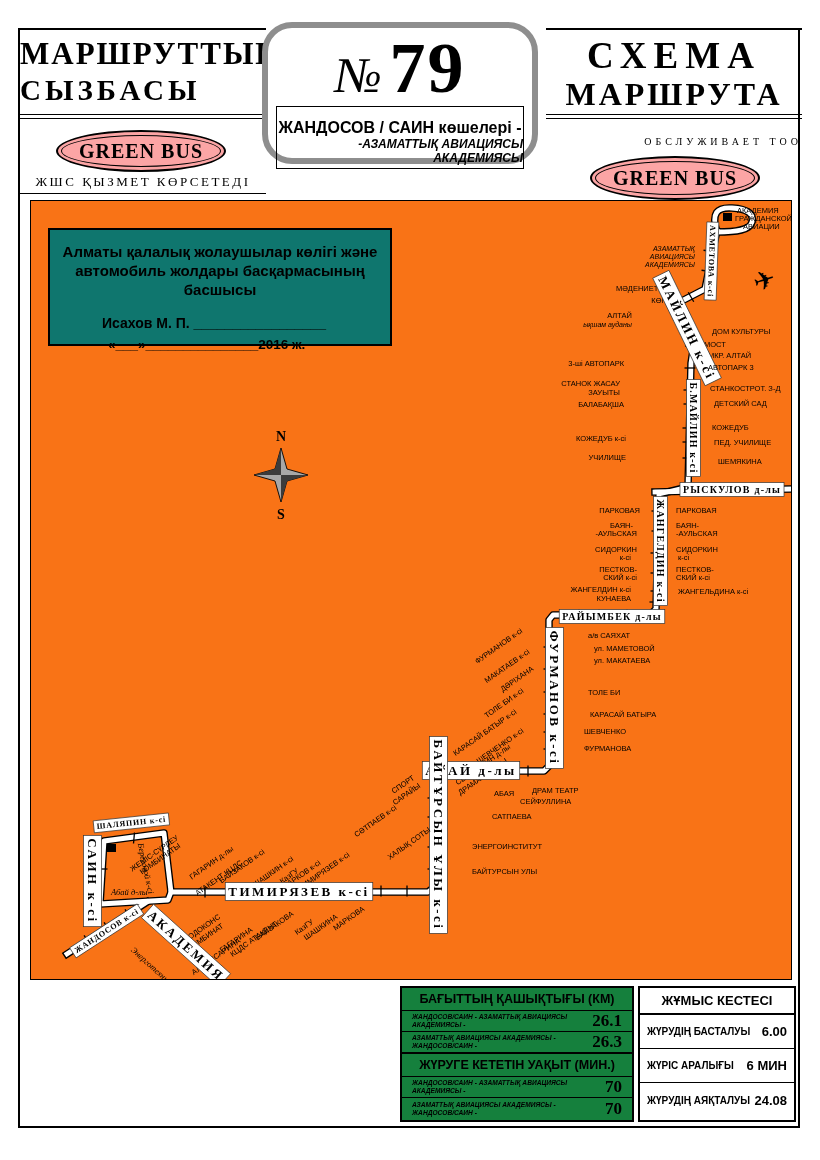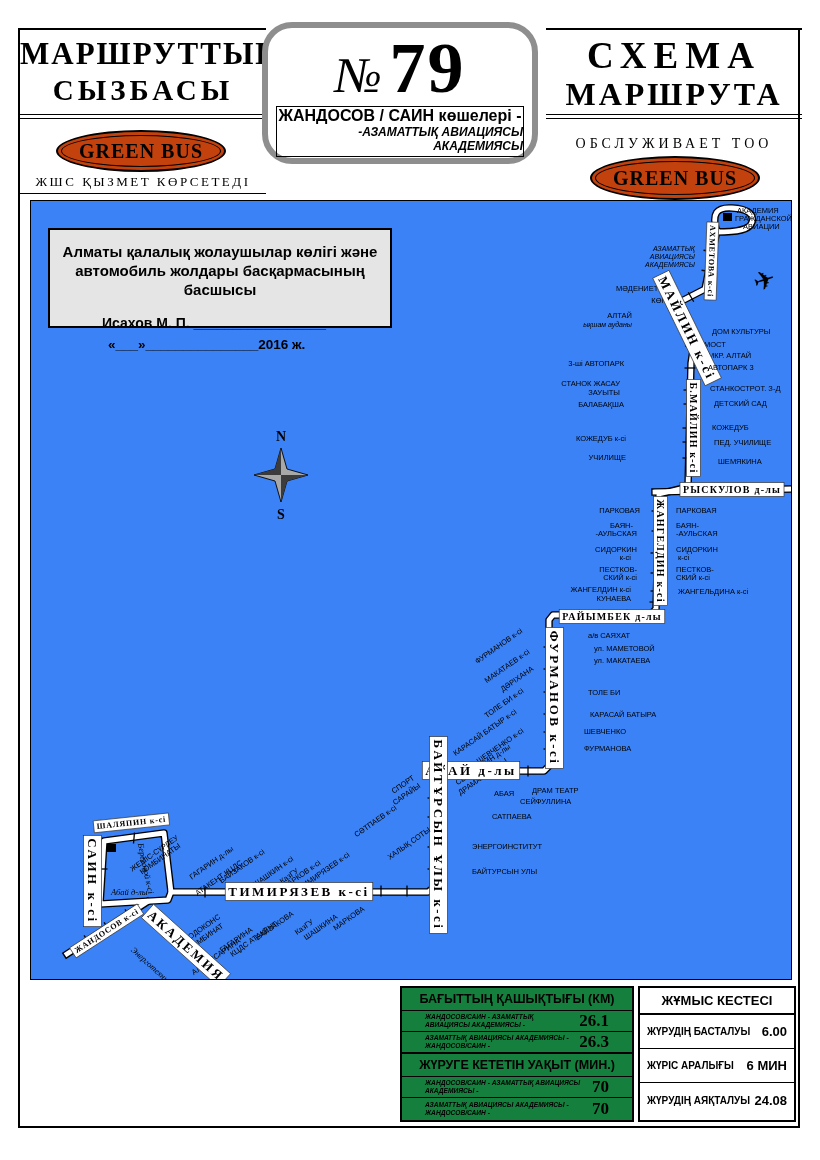--- a/index.html
+++ b/index.html
@@ -8,90 +8,90 @@
 
   
   .outer-border{position:absolute;left:18px;top:28px;width:782px;height:1100px;
     border:2px solid #000;border-top:none;box-sizing:border-box;}
 
   
   .rule-left{position:absolute;left:20px;top:28px;width:246px;border-top:2.5px solid #000;}
   .rule-right{position:absolute;left:546px;top:28px;width:256px;border-top:2.5px solid #000;}
   .kk1{position:absolute;left:20px;top:36px;width:246px;text-align:center;
        font-family:"Liberation Serif","DejaVu Serif",serif;font-weight:bold;font-size:31px;letter-spacing:2px;}
-  .kk2{position:absolute;left:20px;top:74px;width:246px;text-align:center;
+  .kk2{position:absolute;left:20px;top:74px;width:246px;text-align:left;
        font-family:"Liberation Serif","DejaVu Serif",serif;font-weight:bold;font-size:29px;letter-spacing:4px;}
   .ru1{position:absolute;left:546px;top:34px;width:256px;text-align:center;
        font-family:"Liberation Serif","DejaVu Serif",serif;font-weight:bold;font-size:37px;letter-spacing:7px;}
   .ru2{position:absolute;left:546px;top:76px;width:256px;text-align:center;
        font-family:"Liberation Serif","DejaVu Serif",serif;font-weight:bold;font-size:32px;letter-spacing:3px;}
   .dbl-left{position:absolute;left:20px;top:114px;width:246px;height:3px;
        border-top:1.5px solid #000;border-bottom:1.5px solid #000;}
   .dbl-right{position:absolute;left:546px;top:114px;width:256px;height:3px;
        border-top:1.5px solid #000;border-bottom:1.5px solid #000;}
 
-  .oval{position:absolute;border:2px solid #000;border-radius:50%;background:#c2410c;}
+  .oval{position:absolute;border:2px solid #000;border-radius:50%;background:#fca5a5;}
   .oval .inner{position:absolute;left:3px;top:3px;right:3px;bottom:3px;border:1px solid #000;border-radius:50%;
        display:flex;align-items:center;justify-content:center;
        font-family:"Liberation Serif","DejaVu Serif",serif;font-weight:bold;font-size:20px;letter-spacing:1px;}
   .oval-left{left:56px;top:130px;width:166px;height:38px;}
   .oval-right{left:590px;top:156px;width:166px;height:40px;}
 
   .cap-left{position:absolute;left:20px;top:174px;width:246px;text-align:center;
        font-family:"Liberation Serif","DejaVu Serif",serif;font-size:13px;letter-spacing:2.5px;}
   .rule-under-left{position:absolute;left:20px;top:193px;width:246px;border-top:1.5px solid #000;}
-  .cap-right{position:absolute;left:546px;top:136px;width:256px;text-align:center;
-       font-family:"Liberation Serif","DejaVu Serif",serif;font-size:14px;letter-spacing:4px;}
+  .cap-right{position:absolute;left:546px;top:136px;width:256px;text-align:right;
+       font-family:"Liberation Serif","DejaVu Serif",serif;font-size:10px;letter-spacing:4px;}
 
   .no-box{position:absolute;left:262px;top:22px;width:276px;height:142px;background:#fff;
        border:6px solid #8e8e8e;border-radius:30px;box-sizing:border-box;z-index:5;}
   .no-row{text-align:center;height:76px;line-height:80px;white-space:nowrap;}
   .no-sym{font-family:"Liberation Serif","DejaVu Serif",serif;font-style:italic;font-size:50px;vertical-align:baseline;margin-right:8px;}
   .no-num{font-family:"Liberation Serif","DejaVu Serif",serif;font-weight:bold;font-size:72px;letter-spacing:2px;vertical-align:baseline;}
-  .name-box{margin:2px 8px 0 8px;border:1.5px solid #000;padding:0 0 3px 0;text-align:center;}
+  .name-box{margin:2px 8px 0 8px;border:1.5px solid #000;padding:12px 0 3px 0;text-align:center;}
   .name-l1{font-weight:bold;font-size:16px;}
   .name-l2{font-weight:bold;font-style:italic;font-size:12px;text-align:right;}
 
   
   .map-box{position:absolute;left:30px;top:200px;width:760px;height:778px;
-       border:1.5px solid #000;box-sizing:content-box;background:#3b82f6;}
+       border:1.5px solid #000;box-sizing:content-box;background:#f97316;}
   .map-box svg{position:absolute;left:0;top:0;}
 
   .rc path, .rc use{stroke:#000;stroke-width:7.5;fill:none;stroke-linejoin:round;stroke-linecap:square;}
   .rf path, .rf use{stroke:#fff;stroke-width:4.8;fill:none;stroke-linejoin:round;stroke-linecap:square;}
   .tick{stroke:#000;stroke-width:1.3;}
   .tm{fill:#000;}
 
   text.ml{fill:#000;}
   .s  {font-family:"Liberation Sans","DejaVu Sans",sans-serif;font-size:7.5px;}
   .si {font-family:"Liberation Sans","DejaVu Sans",sans-serif;font-size:7px;font-style:italic;}
   .st {font-family:"Liberation Serif","DejaVu Serif",serif;font-weight:bold;font-size:10px;letter-spacing:1.2px;}
   .st2{font-family:"Liberation Serif","DejaVu Serif",serif;font-weight:bold;font-size:8px;letter-spacing:.8px;}
   .stb{font-family:"Liberation Serif","DejaVu Serif",serif;font-weight:bold;font-size:13px;letter-spacing:2.5px;}
   .sti{font-family:"Liberation Serif","DejaVu Serif",serif;font-style:italic;font-size:8.5px;}
   .cmp{font-family:"Liberation Serif","DejaVu Serif",serif;font-weight:bold;font-size:14px;}
   .plane{font-family:"DejaVu Sans",sans-serif;font-size:26px;}
   .lblbox{fill:#fff;stroke:#333;stroke-width:.7;}
 
   
-  .sig-box{position:absolute;left:48px;top:228px;width:344px;height:100px;border:2px solid #000;
-       background:#e5e5e5;box-sizing:border-box;z-index:6;}
+  .sig-box{position:absolute;left:48px;top:228px;width:344px;height:118px;border:2px solid #000;
+       background:#0f766e;box-sizing:border-box;z-index:6;}
   .sig-box .p{margin:0;text-align:center;font-weight:bold;font-size:15px;line-height:19px;}
   .sig-box .p1{margin-top:12px;}
   .sig-box .sig{margin:16px 0 0 52px;font-weight:bold;font-size:14px;}
   .sig-box .date{margin:6px 0 6px 58px;font-weight:bold;font-size:13.5px;}
 
   
   .dist-box{position:absolute;left:400px;top:986px;width:234px;height:136px;
        border:2.5px solid #000;box-sizing:border-box;background:#15803d;}
   .fb-title{height:22px;line-height:22px;text-align:center;font-weight:bold;font-size:12.5px;
        border-bottom:1.5px solid #000;}
   .fb-title + .fb-row + .fb-row + .fb-title{border-top:1.5px solid #000;}
   .fb-row{display:flex;align-items:center;justify-content:space-between;height:21px;
-       padding:0 23px;border-bottom:1px solid #000;box-sizing:border-box;}
+       padding:0 10px;border-bottom:1px solid #000;box-sizing:border-box;}
   .fb-row:last-child{border-bottom:none;}
   .fb-desc{font-weight:bold;font-style:italic;font-size:6.6px;line-height:1.15;width:178px;}
   .fb-val{font-family:"Liberation Serif","DejaVu Serif",serif;font-weight:bold;font-size:17px;}
 
   .sched-box{position:absolute;left:638px;top:986px;width:158px;height:136px;
        border:2.5px solid #000;box-sizing:border-box;background:#fff;}
   .sb-title{height:25px;line-height:25px;text-align:center;font-weight:bold;font-size:13px;
        border-bottom:2px solid #000;}
   .sb-row{display:flex;align-items:center;justify-content:space-between;height:34px;
        padding:12px 7px;border-bottom:1.5px solid #000;box-sizing:border-box;}

